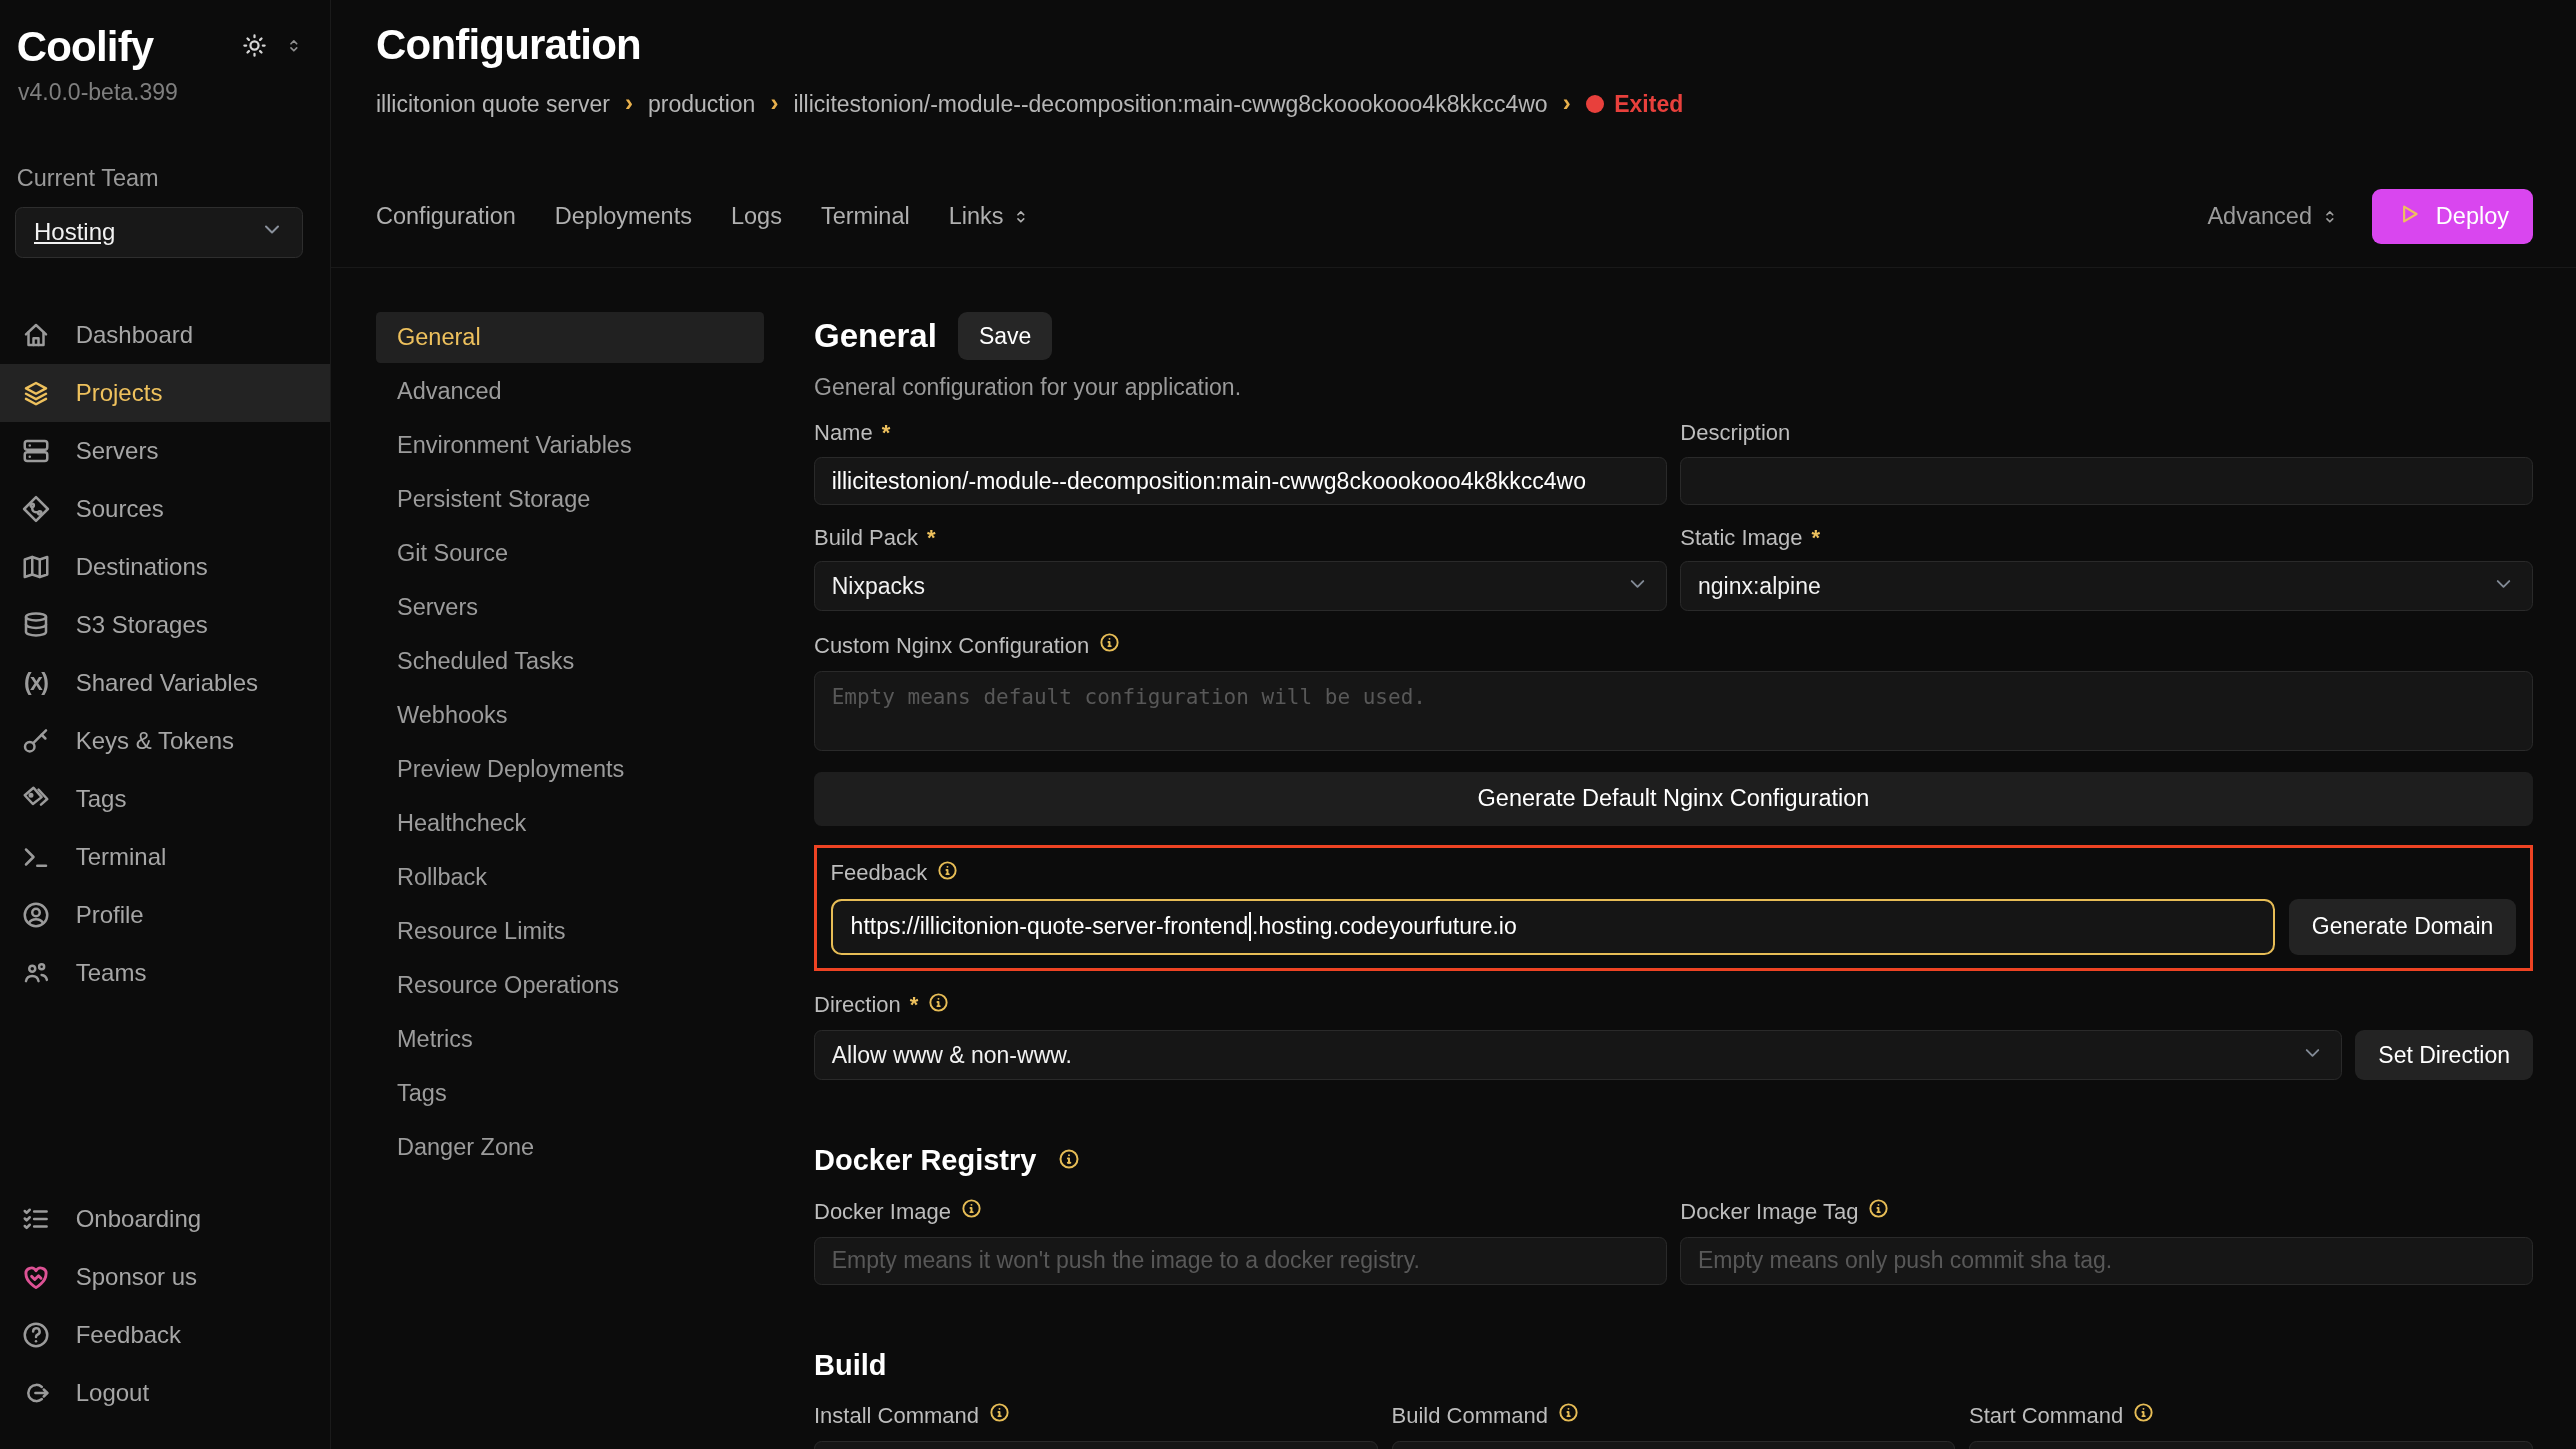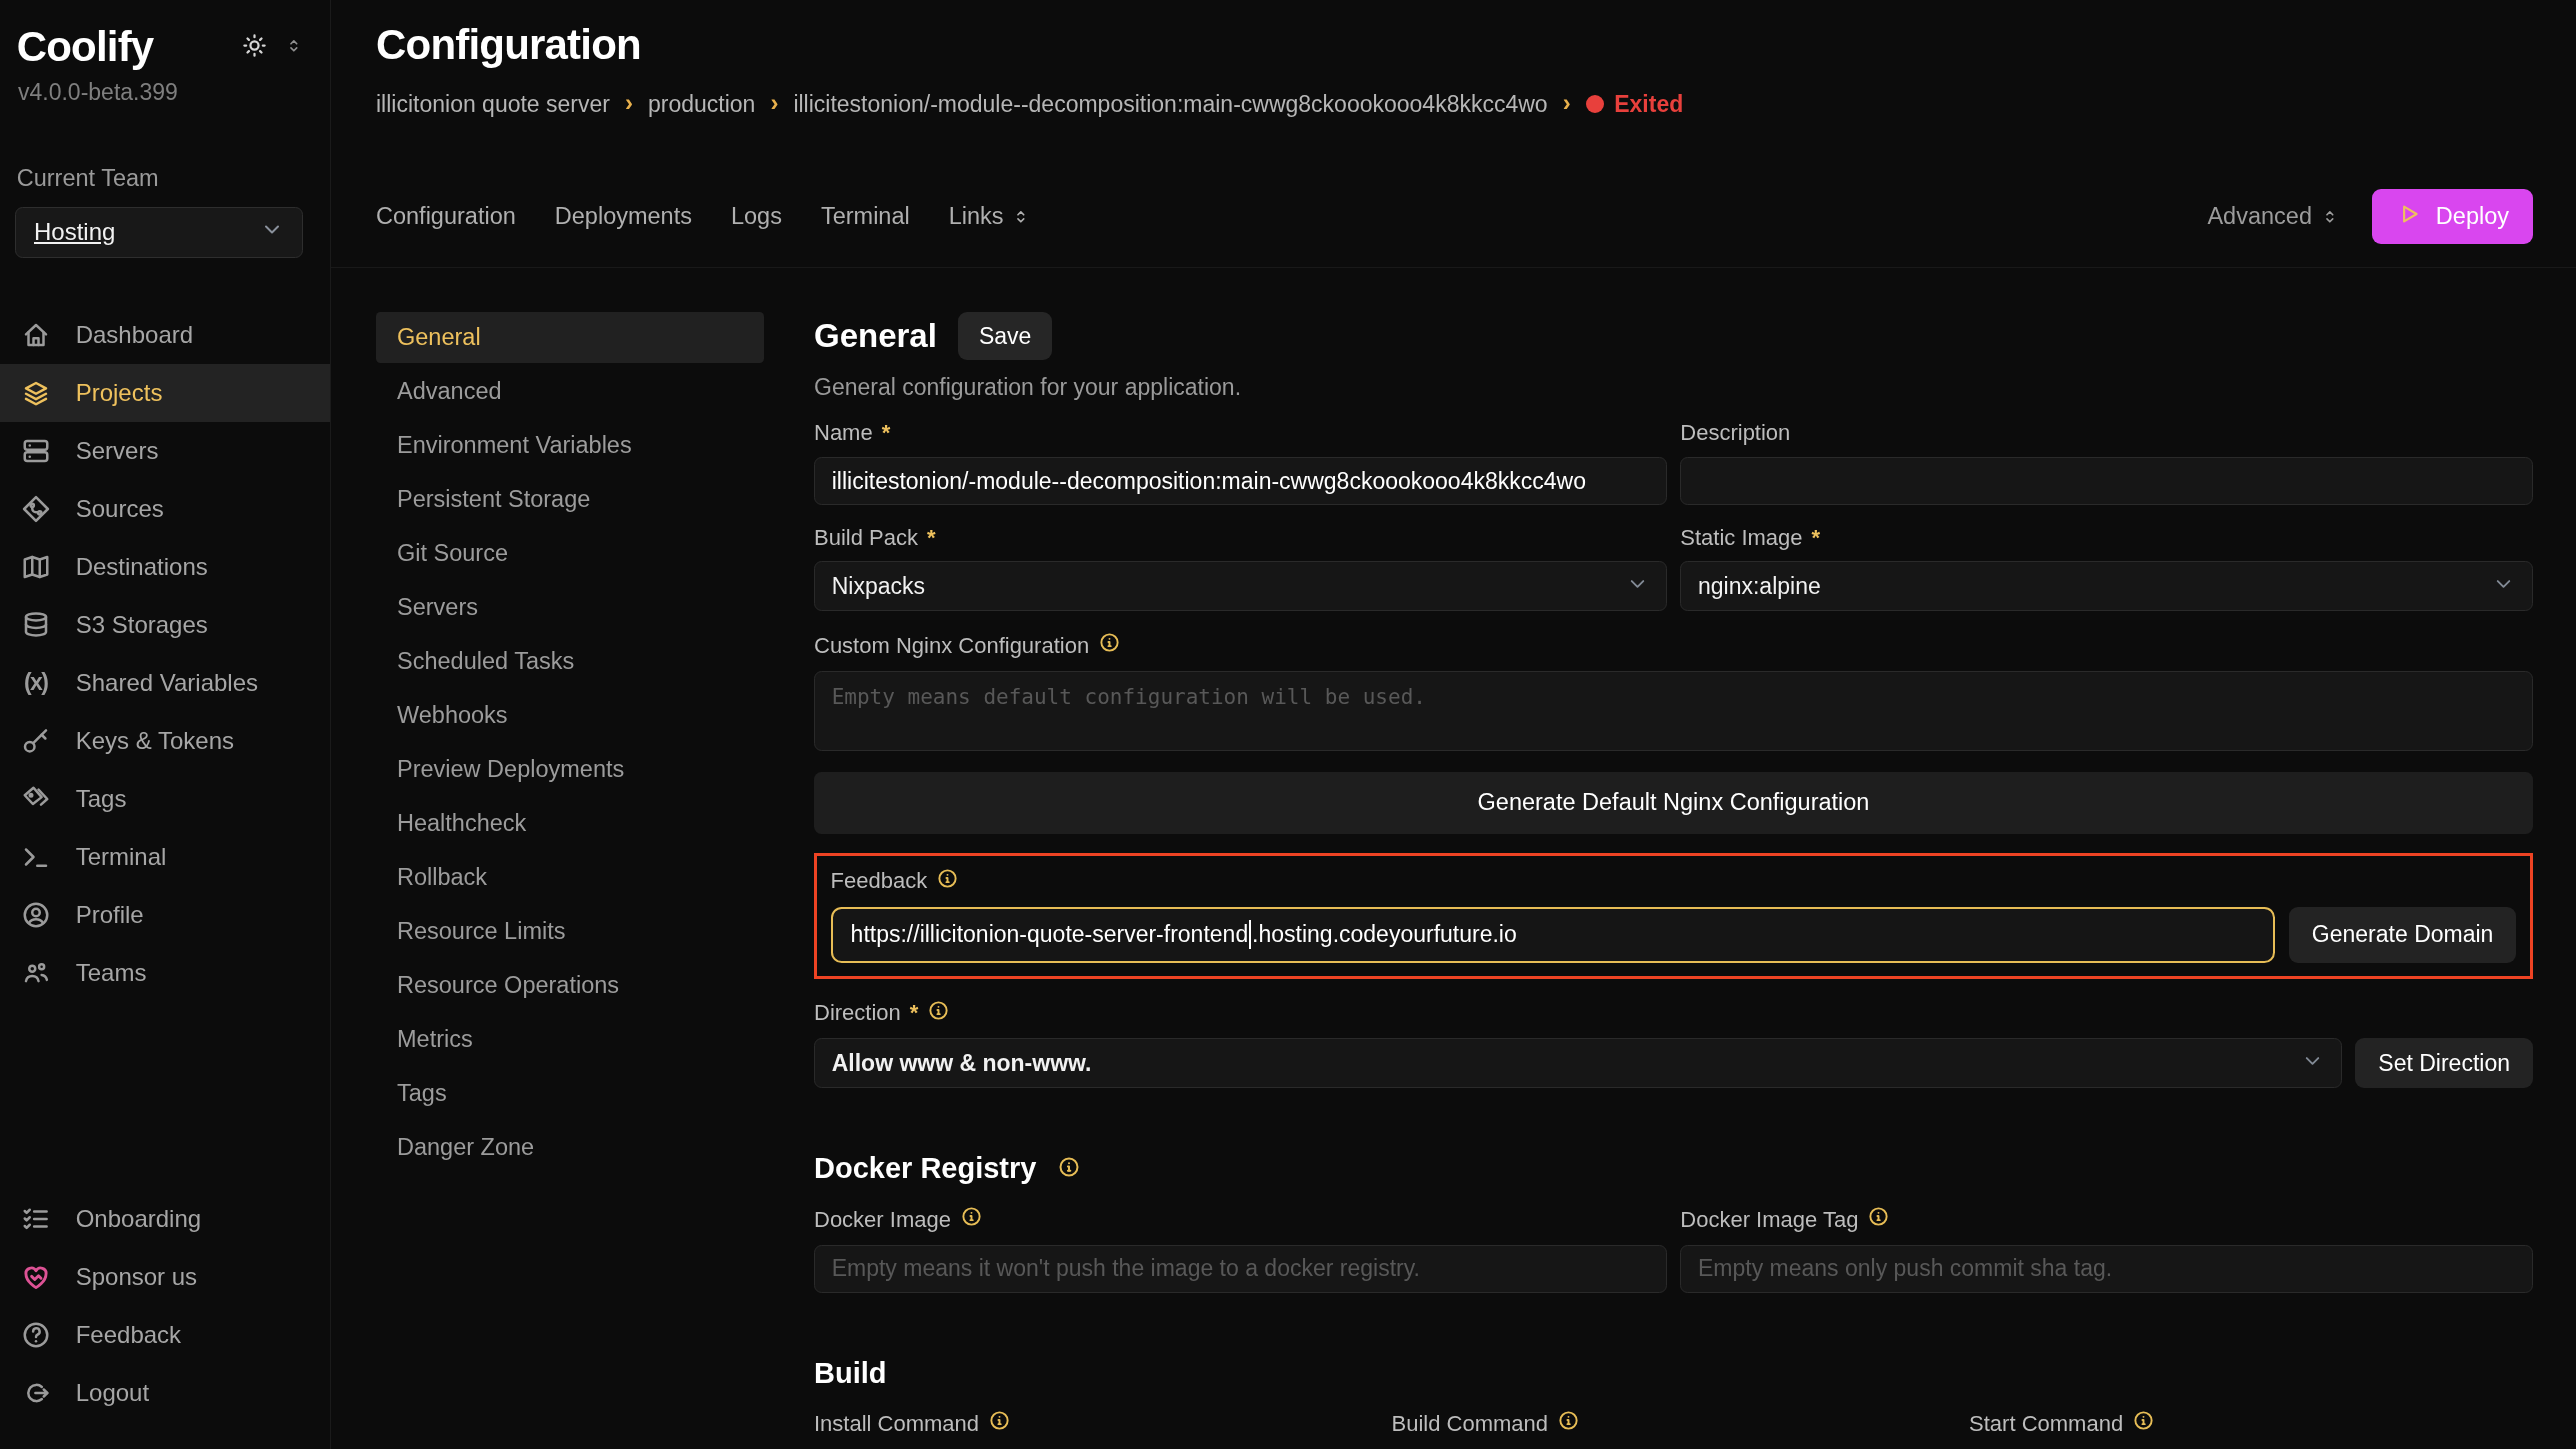--- a/index.html
+++ b/index.html
@@ -64,29 +64,29 @@
   .grid2 { display:grid; grid-template-columns:1fr 1fr; column-gap:13.6px; }
   .grid3 { display:grid; grid-template-columns:1fr 1fr 1fr; column-gap:13.6px; }
   .flabel { display:flex; align-items:center; gap:9px; font-size:22px; color:#bdbdbd; margin:19.7px 0 10.6px; }
   .req { color:#eec15d; font-weight:bold; }
   .info { color:#e7bd56; }
   .input { width:100%; height:48px; background:#161616; border:1.5px solid #2a2a2a; border-radius:7.6px; padding:0 16.7px; font-size:23px; color:#fff; font-family:"Liberation Sans",sans-serif; outline:none; }
   .input::placeholder { color:#585858; }
   .select { width:100%; height:50px; background:#161616; border:1.5px solid #2a2a2a; border-radius:7.6px; padding:0 16.7px; display:flex; align-items:center; justify-content:space-between; font-size:23px; color:#f2f2f2; }
   .select .chev { color:#828a95; }
   textarea.input { height:80px; padding:13.6px 16.7px; font-family:"DejaVu Sans Mono",monospace; font-size:21px; resize:none; }
-  .wide-btn { margin-top:18px; width:100%; height:62px; background:#1e1e1e; border:none; border-radius:7.6px; color:#fff; font-size:23.5px; font-family:inherit; }
+  .wide-btn { margin-top:18px; width:100%; height:54px; background:#1e1e1e; border:none; border-radius:7.6px; color:#fff; font-size:23.5px; font-family:inherit; }
 
   .domains-wrap { margin-top:19.7px; border:3px solid #ee4323; padding:10.6px 13.6px 13.6px; }
   .domains-row { display:flex; align-items:stretch; gap:13.6px; margin-top:9px; }
   .domain-input { flex:1; border:2.3px solid #e7bd56; border-radius:10.6px; background:#151515; display:flex; align-items:center; padding:0 18px; font-size:23px; height:56px; white-space:nowrap; overflow:hidden; }
   .caret { display:inline-block; width:2.3px; height:29px; background:#fff; margin:0 0.8px; }
   .side-btn { flex:0 0 auto; background:#232323; border:none; border-radius:9px; color:#fff; font-size:23px; padding:0 23px; font-family:inherit; height:auto; }
   .inline-row { display:flex; align-items:stretch; gap:13.6px; }
-  .inline-row .select { flex:1;font-weight:bold; }
+  .inline-row .select { flex:1; }
   .mt80 { margin-top:64px; }
 </style>
 </head>
 <body>
 
 <aside class="sidebar">
   <div class="logo-row">
     <div class="logo">Coolify</div>
     <div class="logo-icons">
       <span><svg class="ic" width="27" height="27" viewBox="0 0 24 24">

